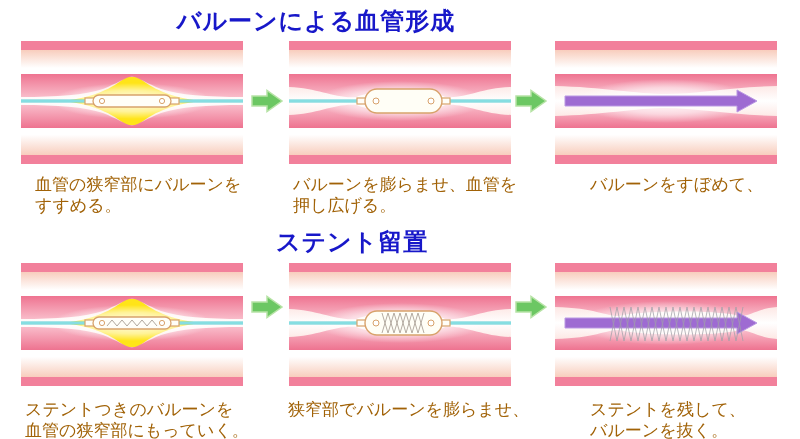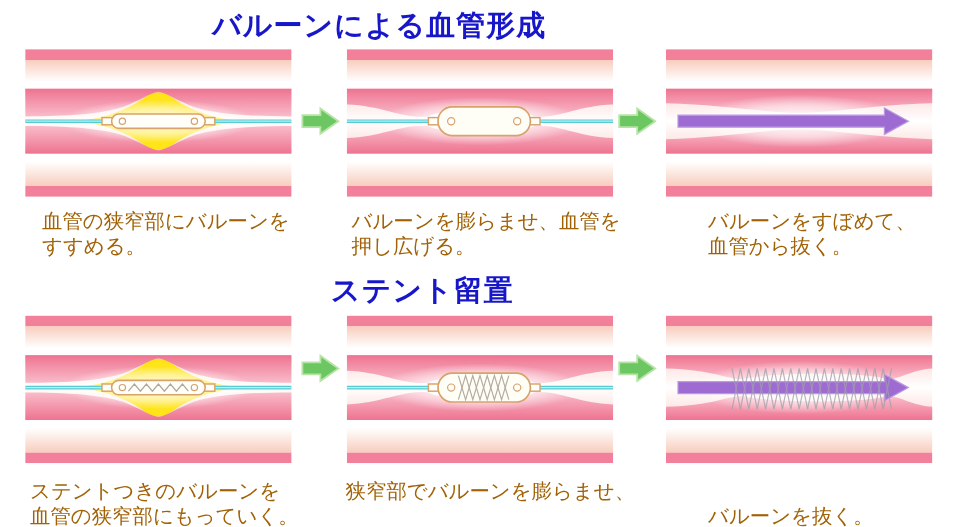--- a/index.html
+++ b/index.html
@@ -126,21 +126,20 @@
   <p class="caption" style="left:30px;top:169px">
     <span>血管の狭窄部にバルーンを</span><br>
     <span>すすめる。</span>
   </p>
   <p class="caption" style="left:288px;top:169px">
     <span>バルーンを膨らませ、血管を</span><br>
     <span>押し広げる。</span>
   </p>
   <p class="caption" style="left:585px;top:169px">
     <span>バルーンをすぼめて、</span><br>
-    <span>血管から抜く。</span>
   </p>
 
   <figure class="panel" style="left:21px;top:263px">
     <svg viewBox="0 0 222 123">
       <rect x="0" y="0" width="222" height="9" fill="#f2809b"></rect>
       <rect x="0" y="114" width="222" height="9" fill="#f2809b"></rect>
       <rect x="0" y="9" width="222" height="24" fill="url(#gTop)"></rect>
       <rect x="0" y="87" width="222" height="27" fill="url(#gBot)"></rect>
       <rect x="0" y="33" width="222" height="54" fill="url(#gLumen)"></rect>
       <path d="M42,60 C72,57 92,47 105,36 L117,36 C130,47 150,57 180,60 C150,63 130,73 117,84 L105,84 C92,73 72,63 42,60 Z" fill="#ffe418"></path>
@@ -211,17 +210,17 @@
   </figure>
 
   <p class="caption" style="left:20px;top:394px">
     <span>ステントつきのバルーンを</span><br>
     <span>血管の狭窄部にもっていく。</span>
   </p>
   <p class="caption" style="left:283px;top:394px">
     <span>狭窄部でバルーンを膨らませ、</span><br>
   </p>
   <p class="caption" style="left:585px;top:394px">
-    <br>
+    <span>ステントを残して、</span><br>
     <span>バルーンを抜く。</span>
   </p>
 
 </div>
 
 </body></html>

